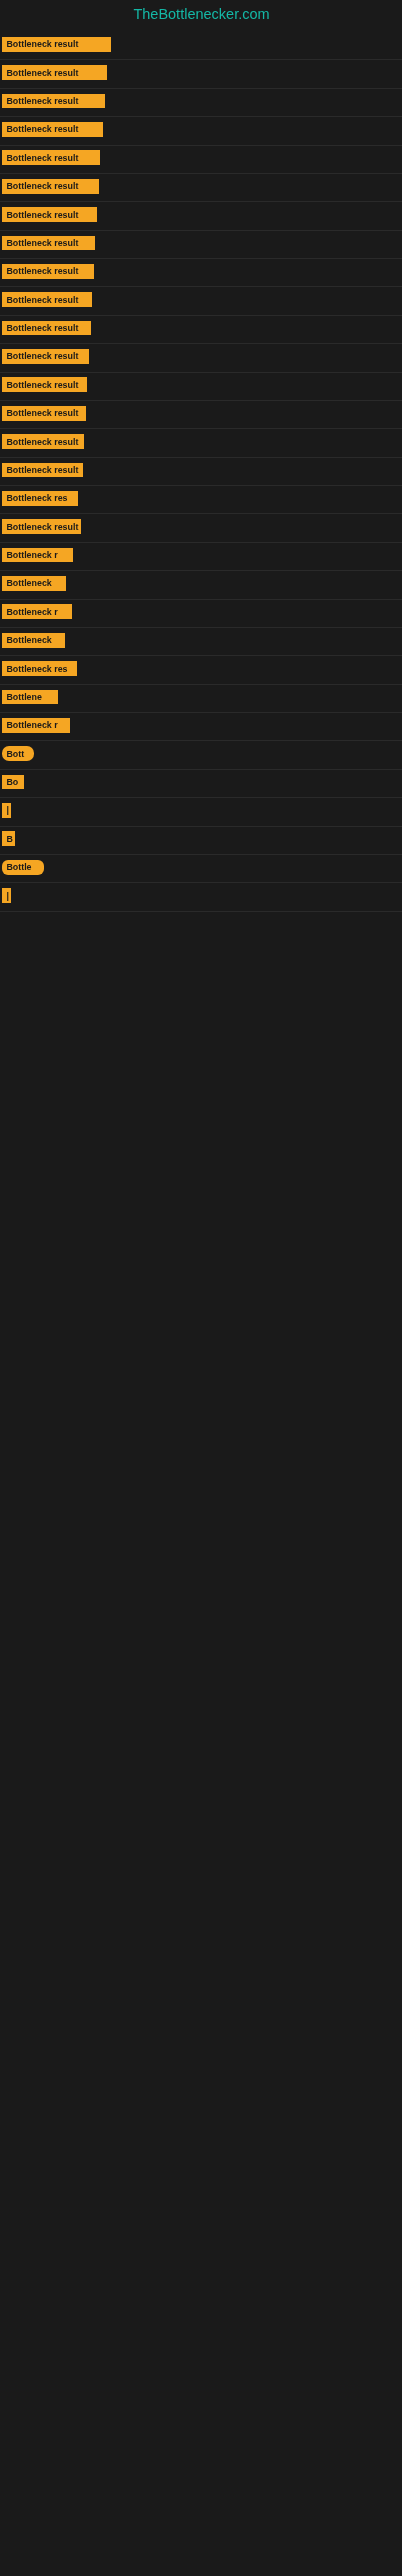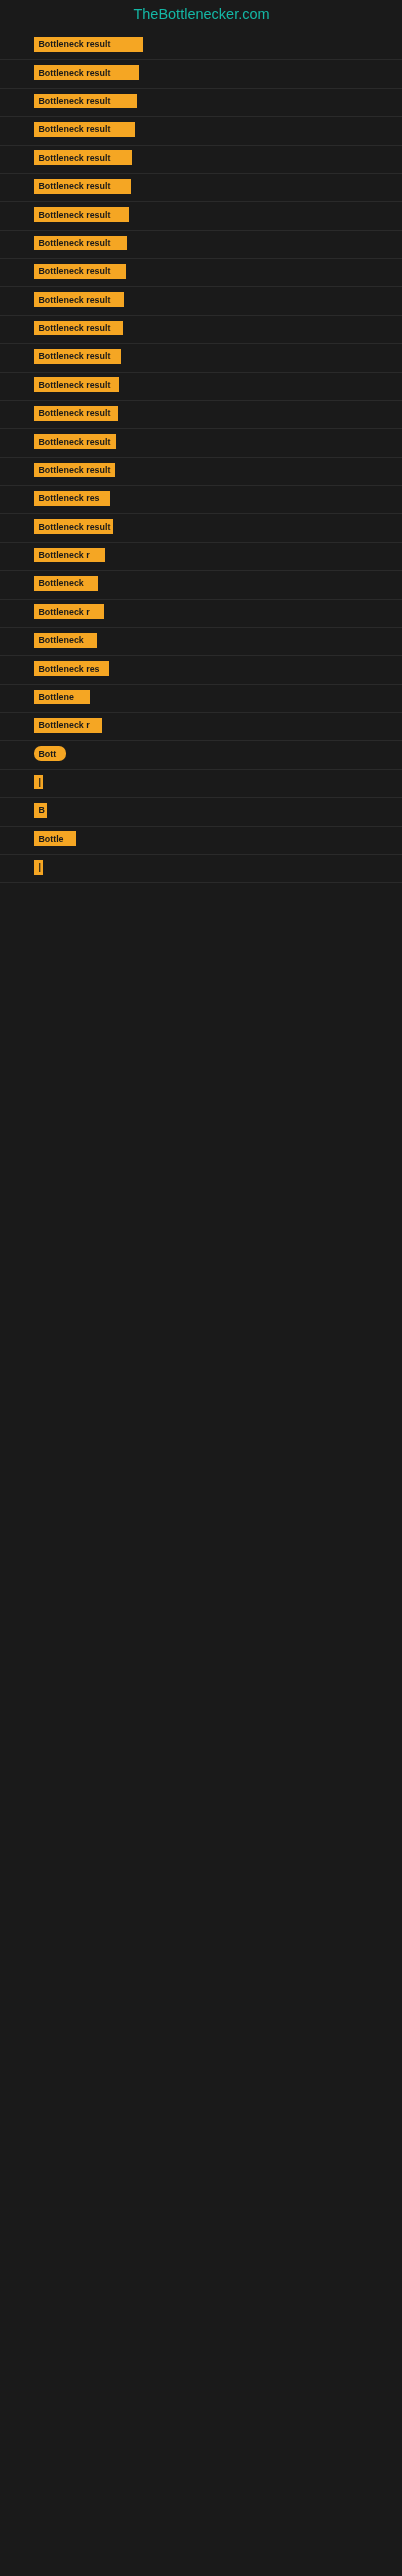--- a/index.html
+++ b/index.html
@@ -32,21 +32,20 @@
 
     .bottleneck-bar {
       background-color: #f5a623;
       color: #1a1a1a;
       font-size: 8.9px;
       font-weight: bold;
       padding: 2.4px 4.8px;
       white-space: nowrap;
       overflow: hidden;
       display: inline-block;
-      margin-left: 32px;
     }
 
     .row-wrapper {
       padding: 4.8px 0 4.8px 1.6px;
       border-bottom: 0.8px solid #2a2a2a;
     }
   </style>
 </head>
 <body>
 
@@ -72,18 +71,19 @@
     <div class="row-wrapper"><span class="bottleneck-bar" style="width: 76px; max-width: 76px;">Bottleneck res</span></div>
     <div class="row-wrapper"><span class="bottleneck-bar" style="width: 79px; max-width: 79px;">Bottleneck result</span></div>
     <div class="row-wrapper"><span class="bottleneck-bar" style="width: 71px; max-width: 71px;">Bottleneck r</span></div>
     <div class="row-wrapper"><span class="bottleneck-bar" style="width: 64px; max-width: 64px;">Bottleneck</span></div>
     <div class="row-wrapper"><span class="bottleneck-bar" style="width: 70px; max-width: 70px;">Bottleneck r</span></div>
     <div class="row-wrapper"><span class="bottleneck-bar" style="width: 63px; max-width: 63px;">Bottleneck</span></div>
     <div class="row-wrapper"><span class="bottleneck-bar" style="width: 75px; max-width: 75px;">Bottleneck res</span></div>
     <div class="row-wrapper"><span class="bottleneck-bar" style="width: 72px; max-width: 56px;">Bottlene</span></div>
     <div class="row-wrapper"><span class="bottleneck-bar" style="width: 68px; max-width: 68px;">Bottleneck r</span></div>
     <div class="row-wrapper"><span class="bottleneck-bar" style="width: 32px; max-width: 32px; border-radius: 7px;">Bott</span></div>
+    <div class="row-wrapper"><span class="bottleneck-bar" style="width: 22.5px; max-width: 22.5px;">Bo</span></div>
     <div class="row-wrapper"><span class="bottleneck-bar" style="width: 6.4px; max-width: 6.4px;">|</span></div>
     <div class="row-wrapper"><span class="bottleneck-bar" style="width: 13px; max-width: 13px;">B</span></div>
-    <div class="row-wrapper"><span class="bottleneck-bar" style="width: 42px; max-width: 42px;">Bottle</span></div>
+    <div class="row-wrapper"><span class="bottleneck-bar" style="width: 42px; max-width: 42px; border-radius: 6px;">Bottle</span></div>
     <div class="row-wrapper"><span class="bottleneck-bar" style="width: 4.8px; max-width: 4.8px;">|</span></div>
   </div>
 
 
 </body></html>

